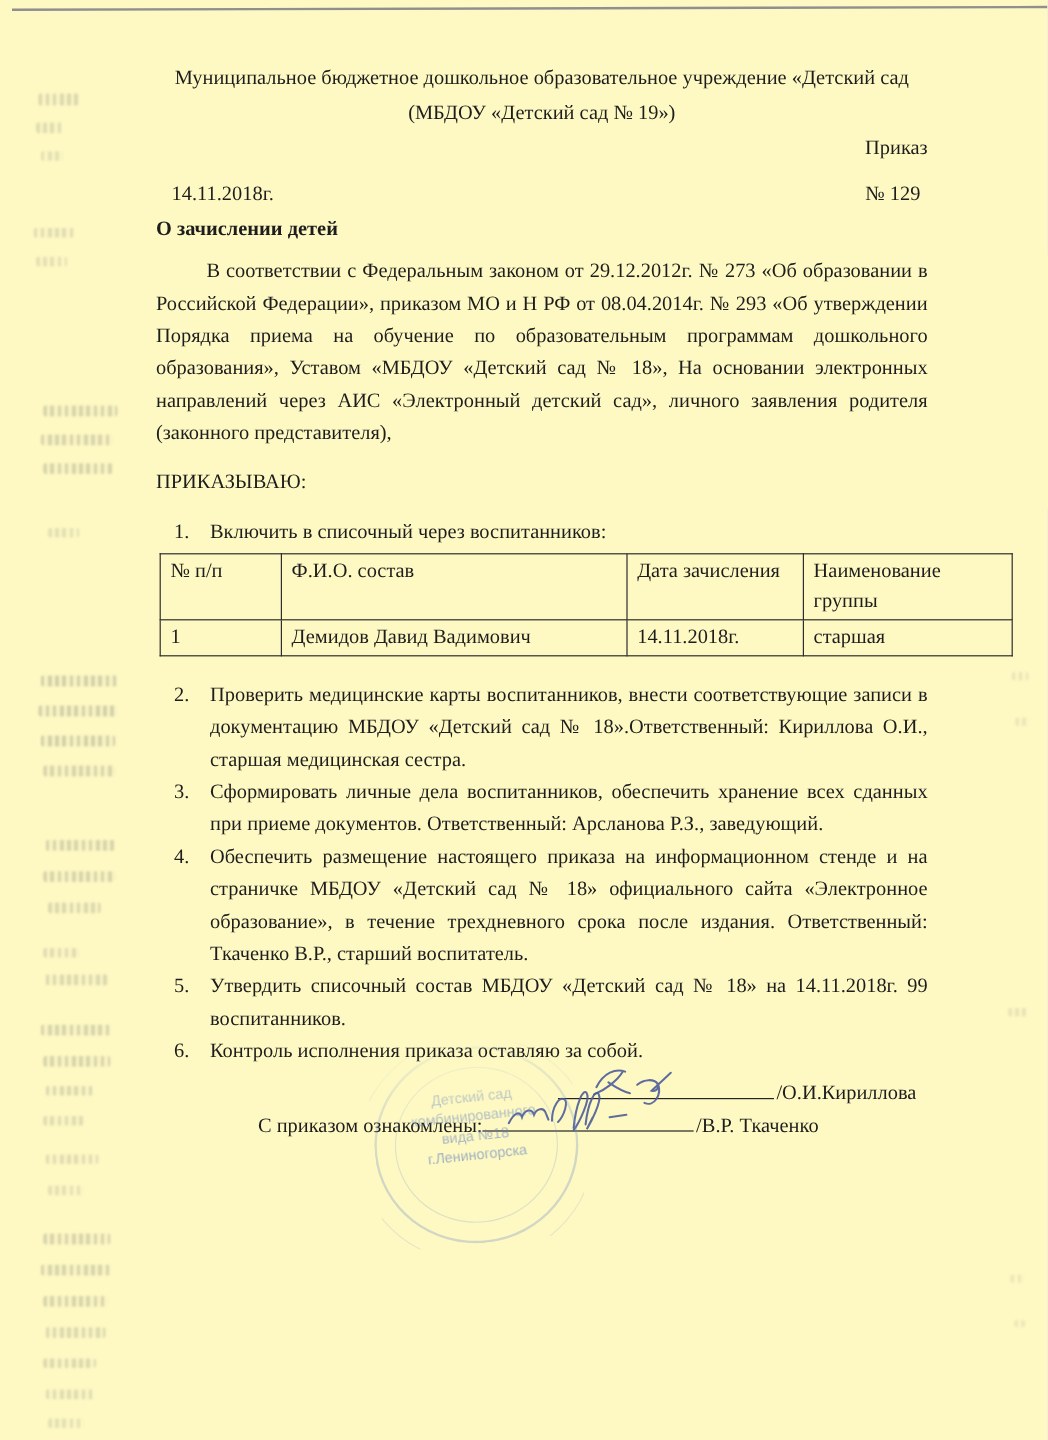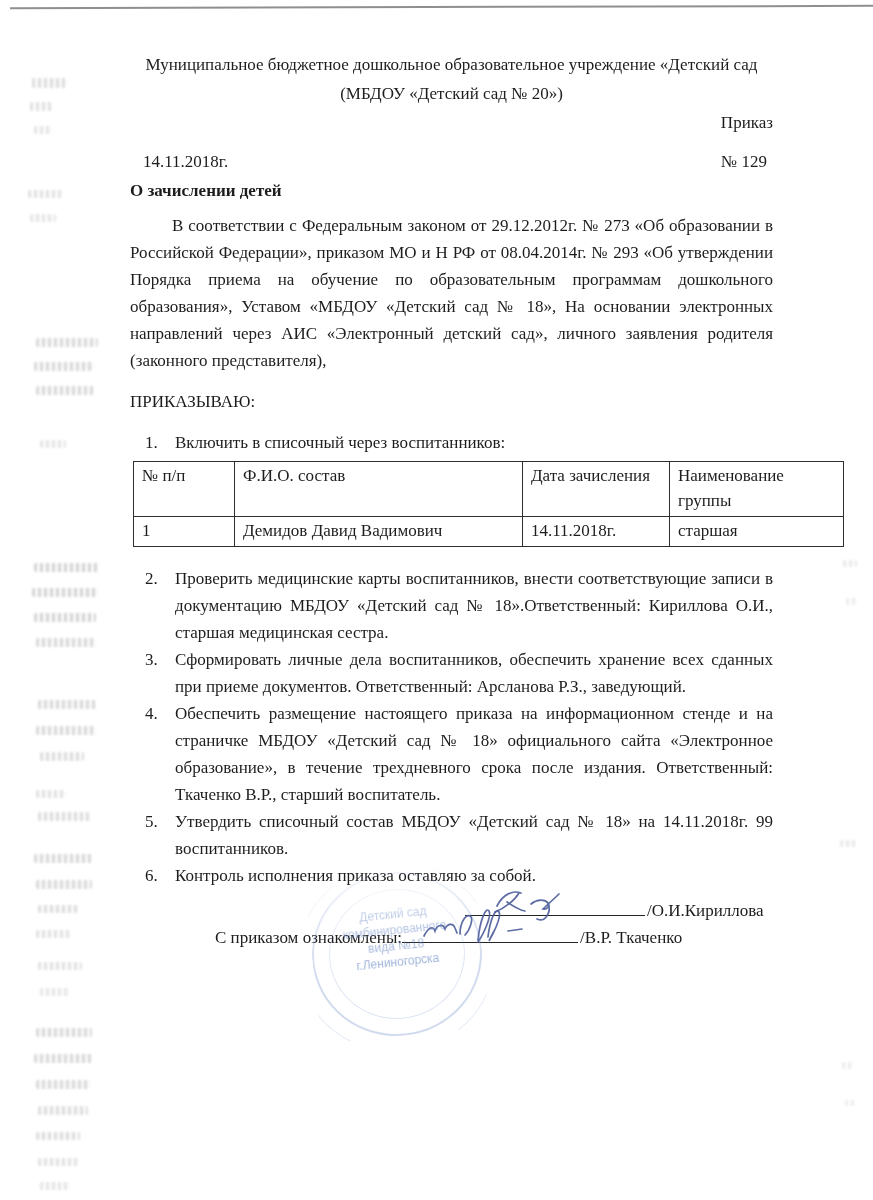--- a/index.html
+++ b/index.html
@@ -1,18 +1,18 @@
 <!DOCTYPE html>
 <html><head>
 <meta charset="utf-8">
 <style>
   html,body{margin:0;padding:0;background:#e8e8e8;}
   .page{
     position:relative;width:873px;height:1200px;margin:0 auto;
-    background:#ffffff;overflow:hidden;
+    background:#fef9c3;overflow:hidden;
     font-family:"Liberation Serif",serif;color:#1d1d1d;
   }
   .top-scan-line{position:absolute;top:6px;left:10px;width:863px;height:2px;background:#8f8f8f;transform:rotate(-0.15deg);}
   .content{position:absolute;left:130px;top:50px;width:643px;font-size:17px;line-height:27px;}
 
   .org-block{text-align:center;line-height:29px;}
   .doc-type{text-align:right;line-height:29px;}
 
   .meta-row{display:flex;justify-content:space-between;margin-top:11px;padding-left:13px;padding-right:6px;}
   .subject{font-weight:bold;margin-top:2px;}
@@ -63,21 +63,21 @@
 </head>
 <body>
 
 <div class="page">
   <div class="top-scan-line"></div>
 
   <div class="content">
 
     <div class="org-block">
       <div>Муниципальное бюджетное дошкольное образовательное учреждение «Детский сад</div>
-      <div>(МБДОУ «Детский сад № 20»)</div>
+      <div>(МБДОУ «Детский сад № 19»)</div>
     </div>
     <div class="doc-type">Приказ</div>
 
     <div class="meta-row">
       <span>14.11.2018г.</span>
       <span>№ 129</span>
     </div>
 
     <div class="subject">О зачислении детей</div>
 

